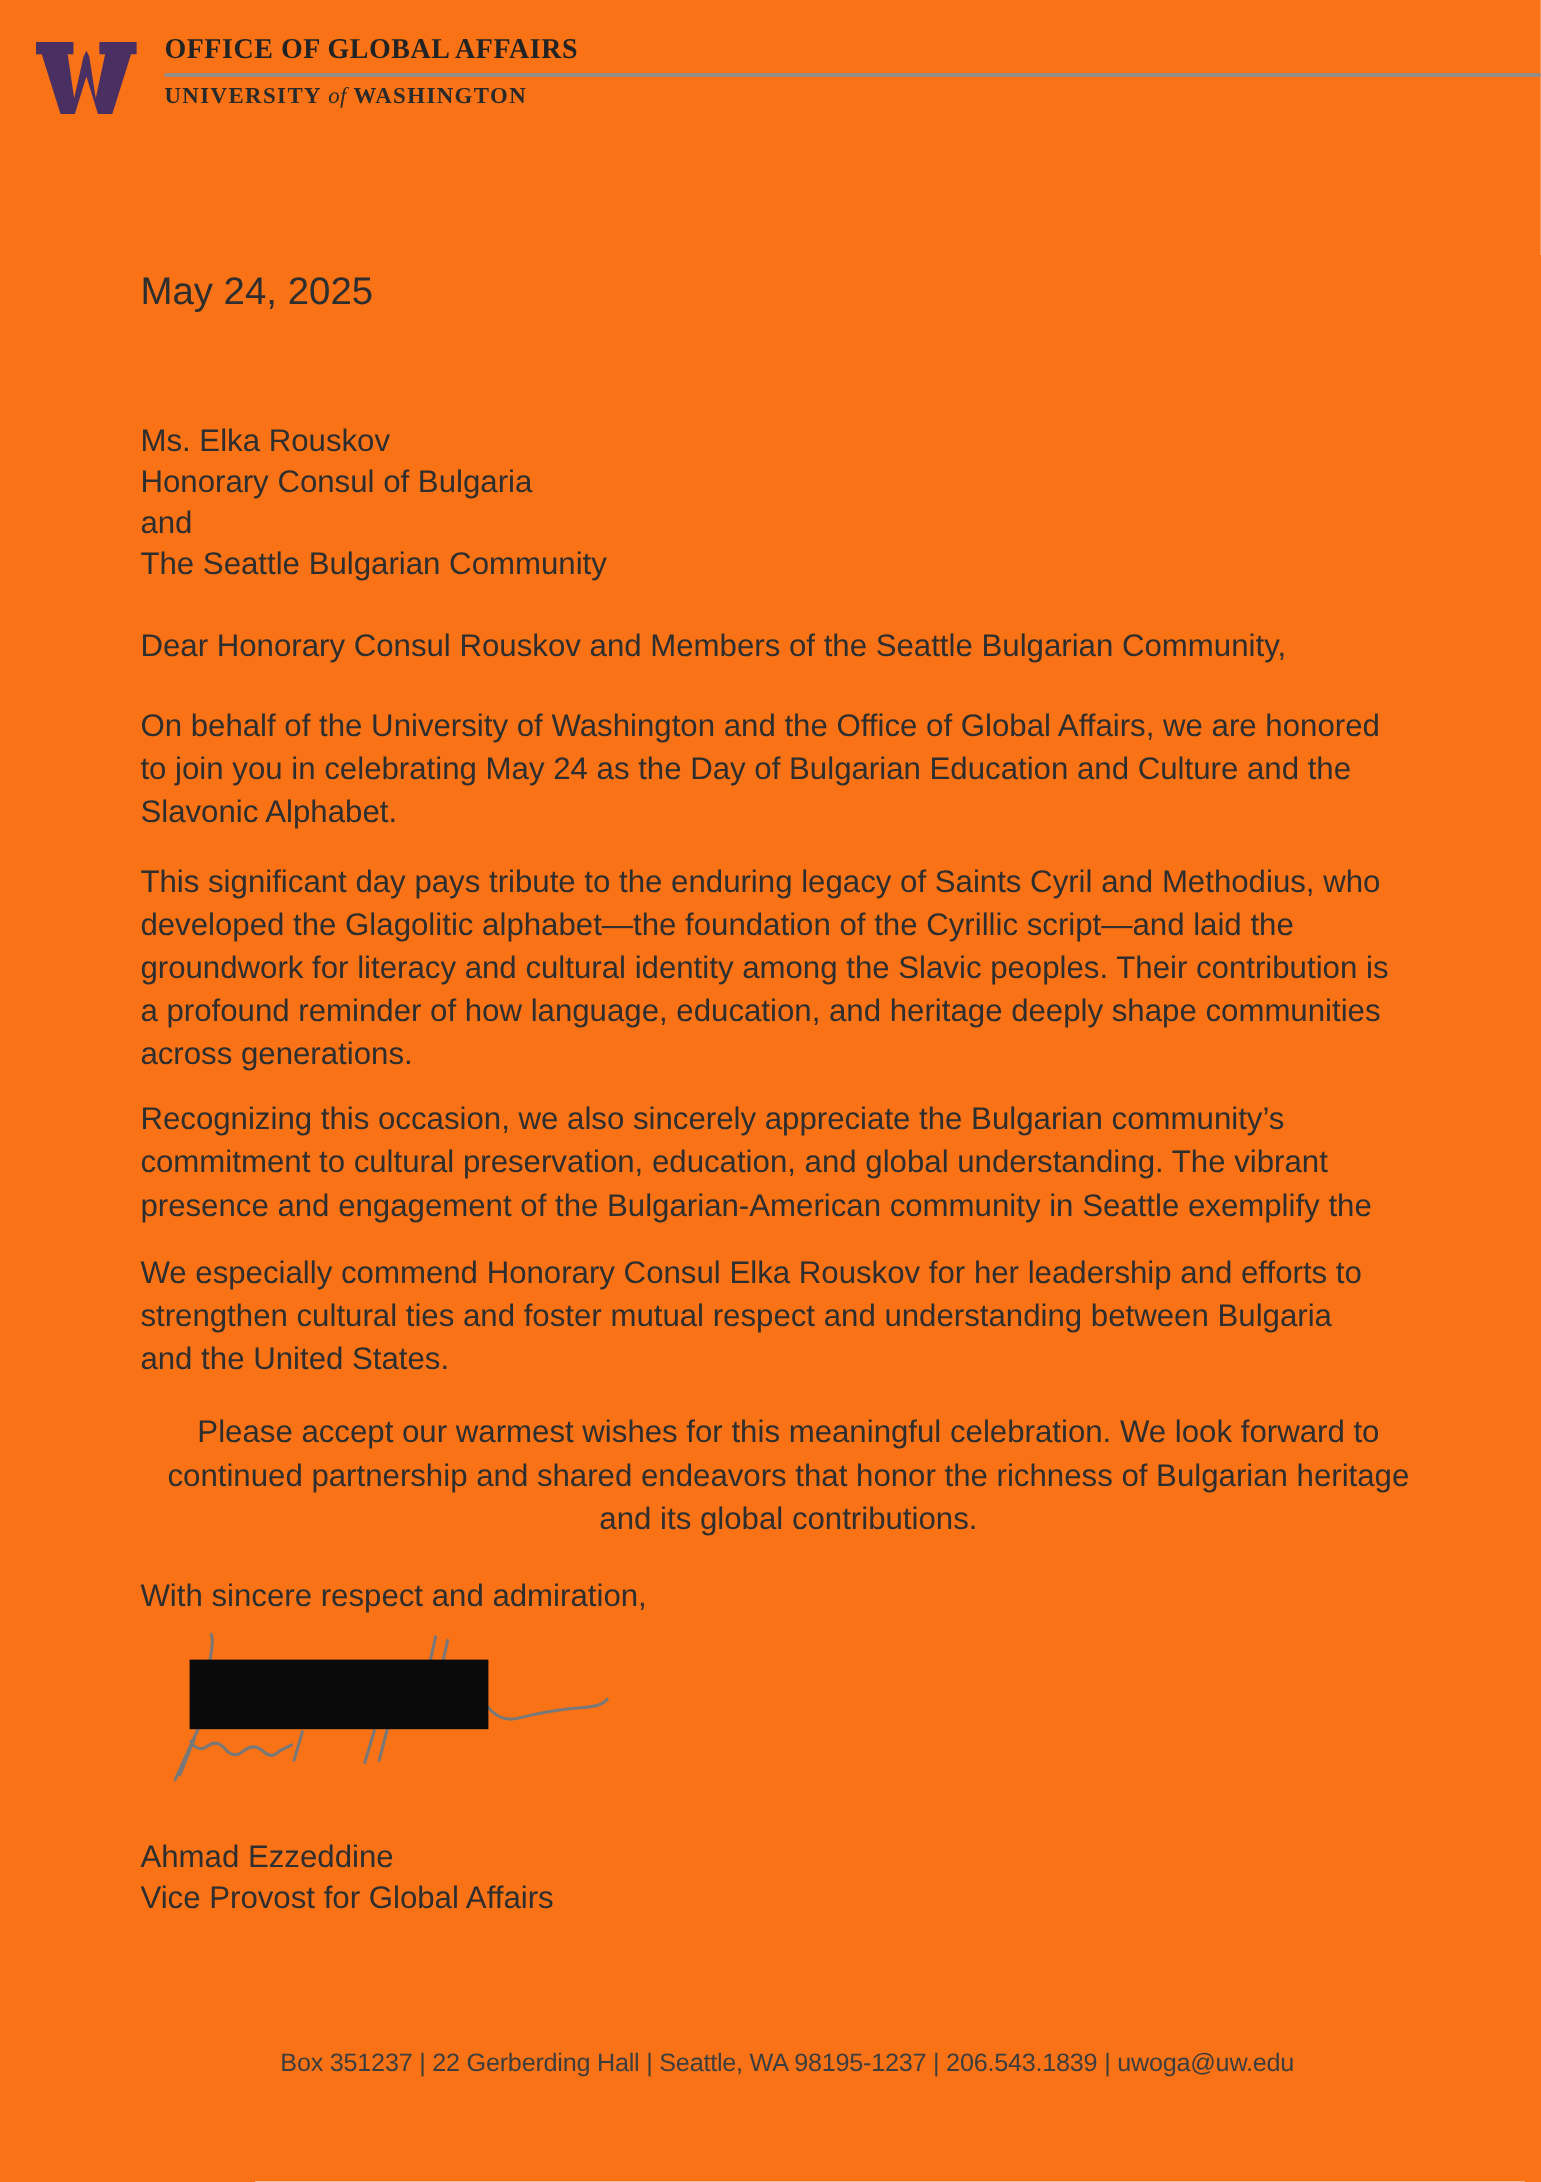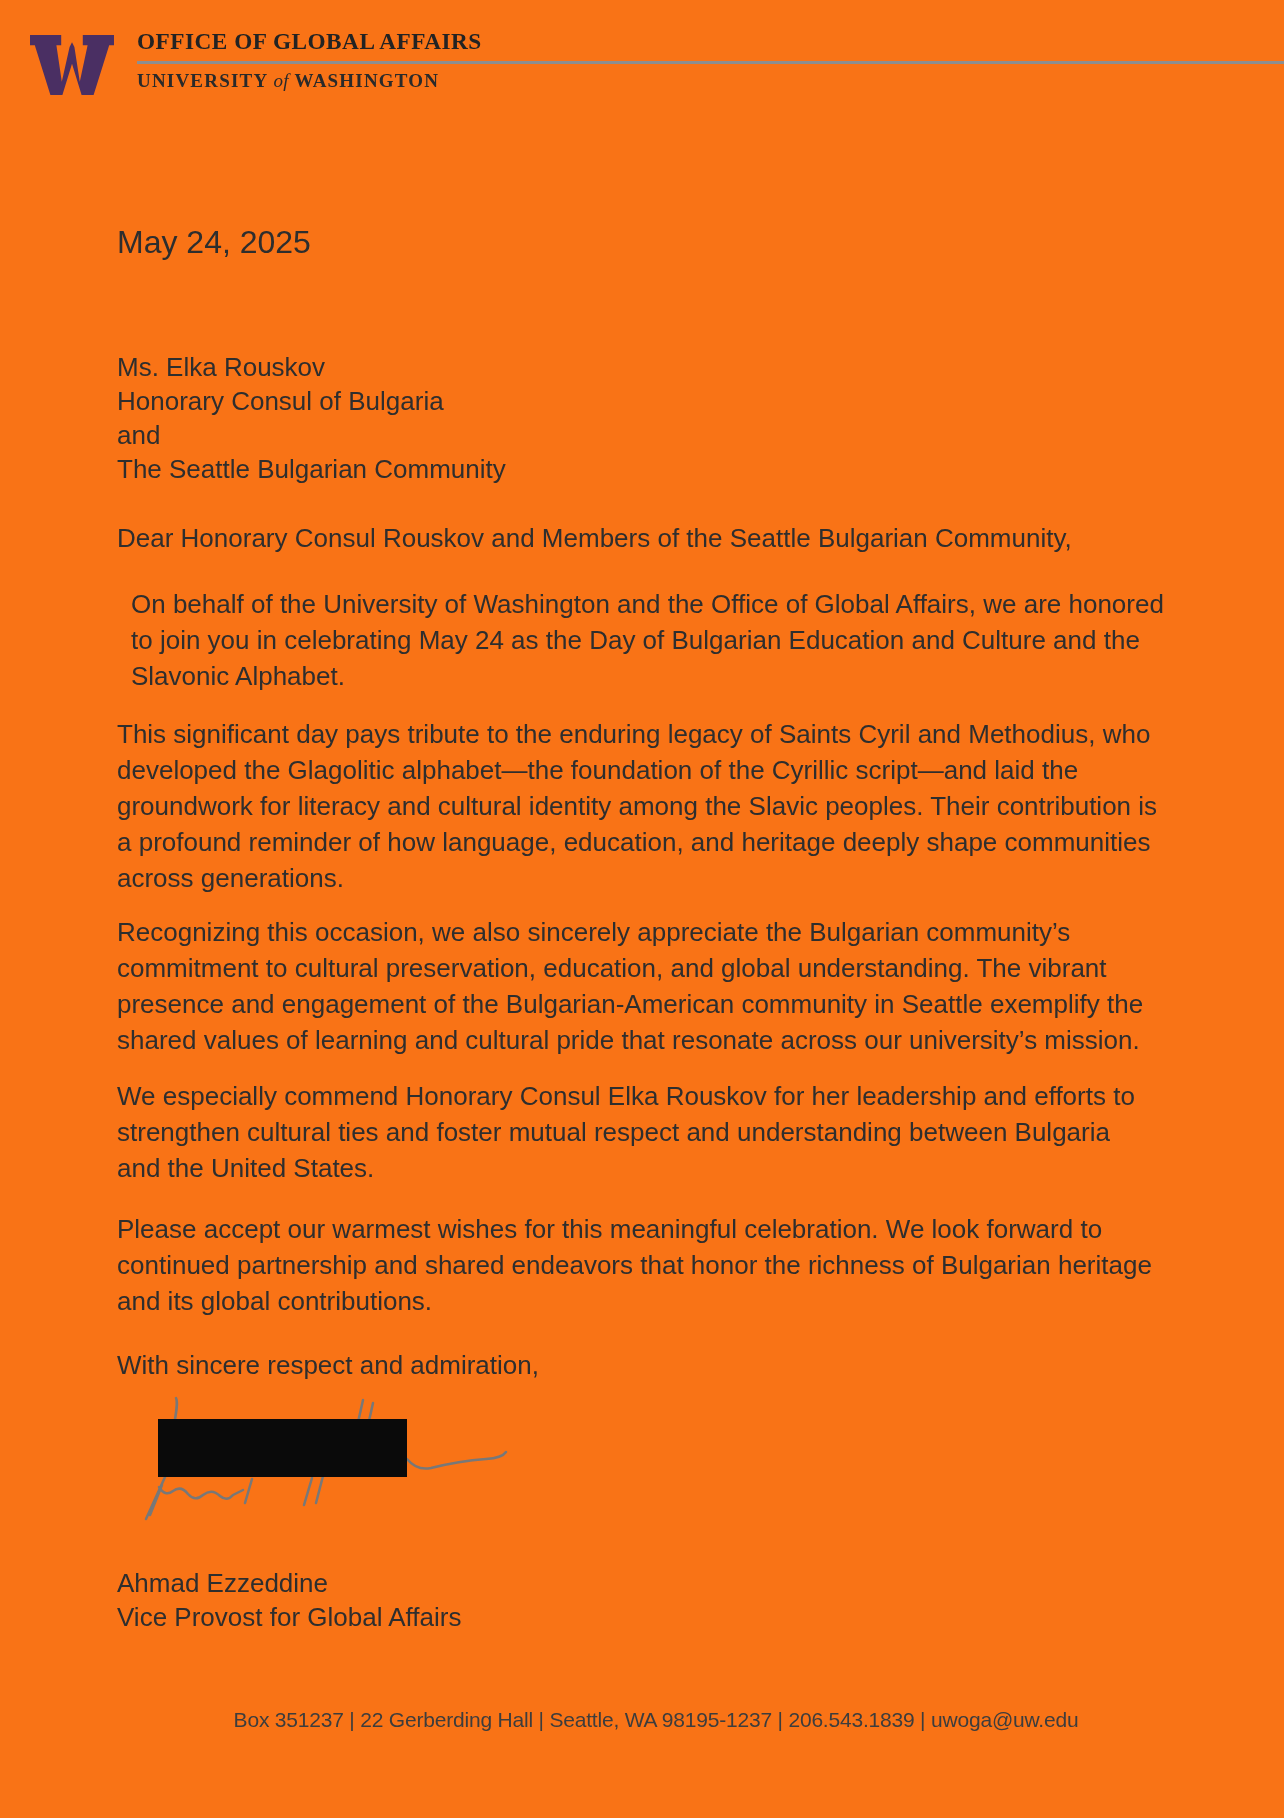--- a/index.html
+++ b/index.html
@@ -29,25 +29,25 @@
     color:#2a2a2a;white-space:nowrap;
   }
   .univ-name .of{font-style:italic;font-weight:400;text-transform:none;letter-spacing:.3px;}
   
   .content{position:absolute;left:117px;top:224px;width:1080px;}
   .ln{line-height:36px;white-space:nowrap;font-size:26px;}
   .date-line{line-height:36px;font-size:32px;}
   .recipient{margin-top:90px;}
   .recipient .ln{line-height:34px;}
   .salutation{margin-top:34px;}
-  .para-1{margin-top:30px;margin-left:14px;}
+  .para-1{margin-top:30px;}
   .para-2{margin-top:22px;}
   .para-3{margin-top:18px;}
   .para-4{margin-top:20px;}
-  .para-5{margin-top:25px;}
+  .para-5{margin-top:25px;text-align:center;}
   .closing{margin-top:28px;}
   .signature{display:block;margin:9px 0 0 12px;width:430px;height:150px;}
   .signer{margin-top:24px;}
   .signer .ln{line-height:34px;}
   
   .footer{
     position:absolute;left:0;right:0;top:1708px;
     text-align:center;font-size:21px;color:#3d3d3d;
     letter-spacing:-.2px;
     padding-left:28px;
@@ -96,21 +96,20 @@
       <div class="ln">developed the Glagolitic alphabet—the foundation of the Cyrillic script—and laid the</div>
       <div class="ln">groundwork for literacy and cultural identity among the Slavic peoples. Their contribution is</div>
       <div class="ln">a profound reminder of how language, education, and heritage deeply shape communities</div>
       <div class="ln">across generations.</div>
     </div>
 
     <div class="para-3">
       <div class="ln">Recognizing this occasion, we also sincerely appreciate the Bulgarian community’s</div>
       <div class="ln">commitment to cultural preservation, education, and global understanding. The vibrant</div>
       <div class="ln">presence and engagement of the Bulgarian-American community in Seattle exemplify the</div>
-      <div class="ln">shared values of learning and cultural pride that resonate across our university’s mission.</div>
     </div>
 
     <div class="para-4">
       <div class="ln">We especially commend Honorary Consul Elka Rouskov for her leadership and efforts to</div>
       <div class="ln">strengthen cultural ties and foster mutual respect and understanding between Bulgaria</div>
       <div class="ln">and the United States.</div>
     </div>
 
     <div class="para-5">
       <div class="ln">Please accept our warmest wishes for this meaningful celebration. We look forward to</div>

